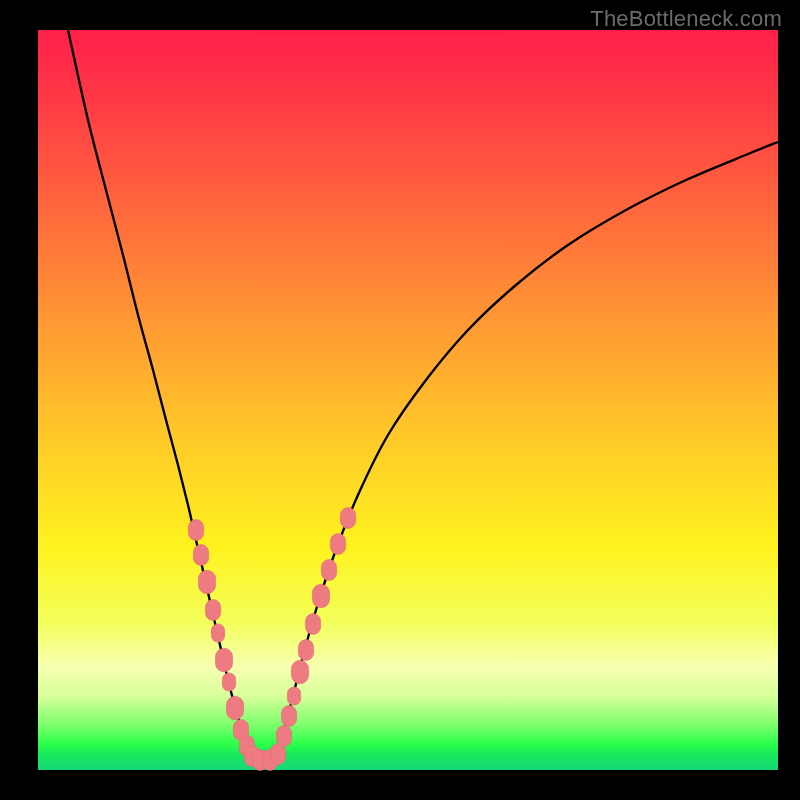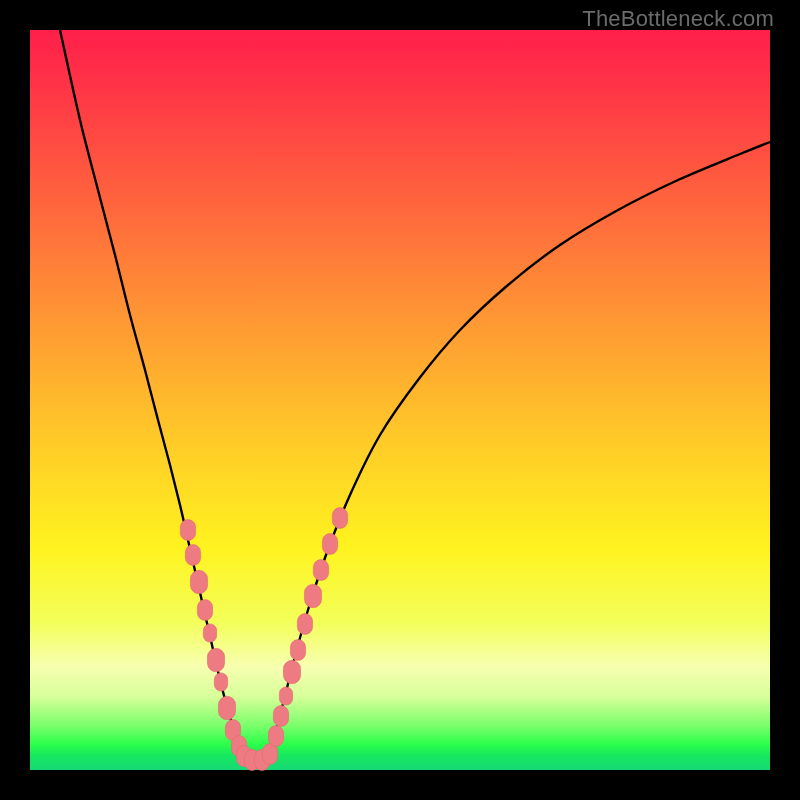--- a/index.html
+++ b/index.html
@@ -6,21 +6,21 @@
     margin: 0;
     padding: 0;
     width: 800px;
     height: 800px;
     overflow: hidden;
     background: #000;
     font-family: Arial, Helvetica, sans-serif;
   }
   .frame {
     position: absolute;
-    left: 0; top: 0;
+    left: 8px; top: 0;
     width: 784px;
     height: 800px;
     background: #000;
   }
   .plot {
     position: absolute;
     left: 30px;
     top: 30px;
     width: 740px;
     height: 740px;

